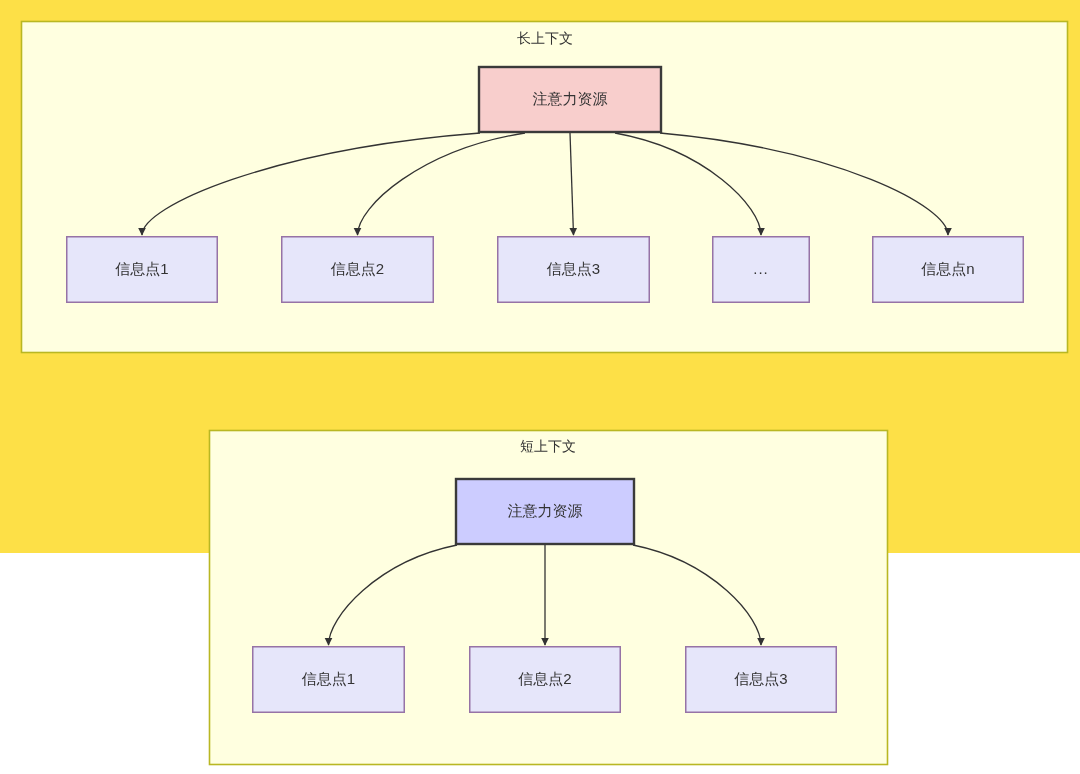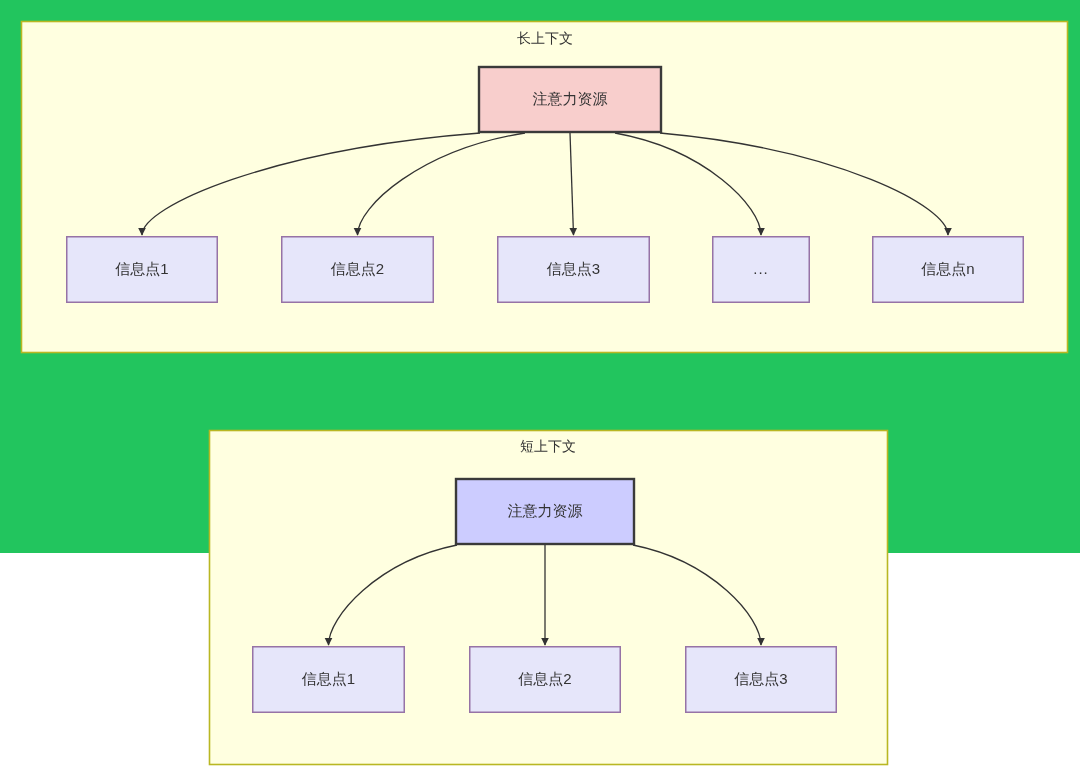--- a/index.html
+++ b/index.html
@@ -10,21 +10,21 @@
   body {
     width: 1080px;
     height: 774px;
     font-family: "Liberation Sans", "DejaVu Sans", sans-serif;
     overflow: hidden;
   }
   #canvas {
     position: relative;
     width: 1080px;
     height: 553px;
-    background: #22c55e;
+    background: #fde047;
   }
   svg.diagram-layer {
     position: absolute;
     left: 0;
     top: 0;
     width: 1080px;
     height: 774px;
   }
   .box-text {
     font-family: "Liberation Sans", "DejaVu Sans", sans-serif;

